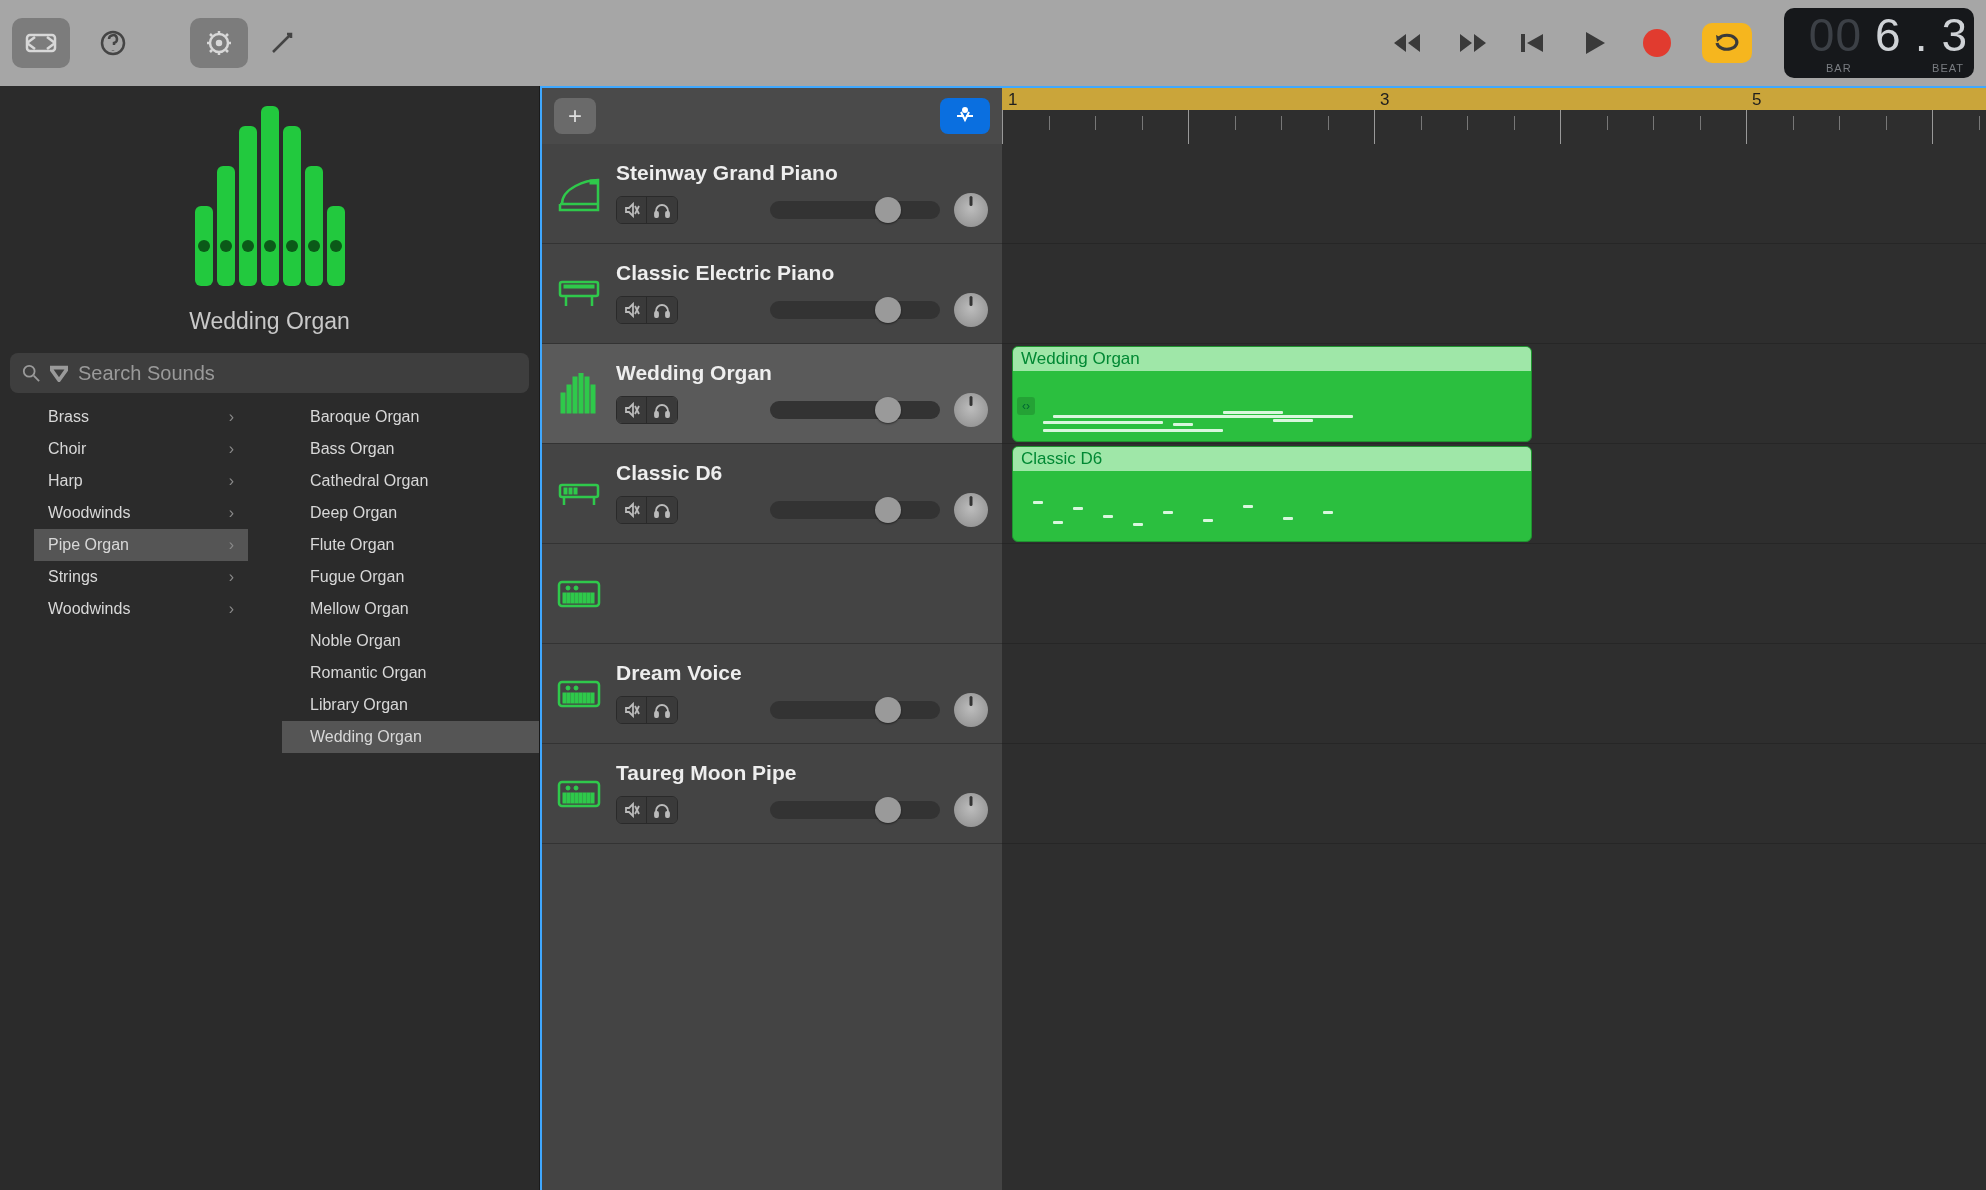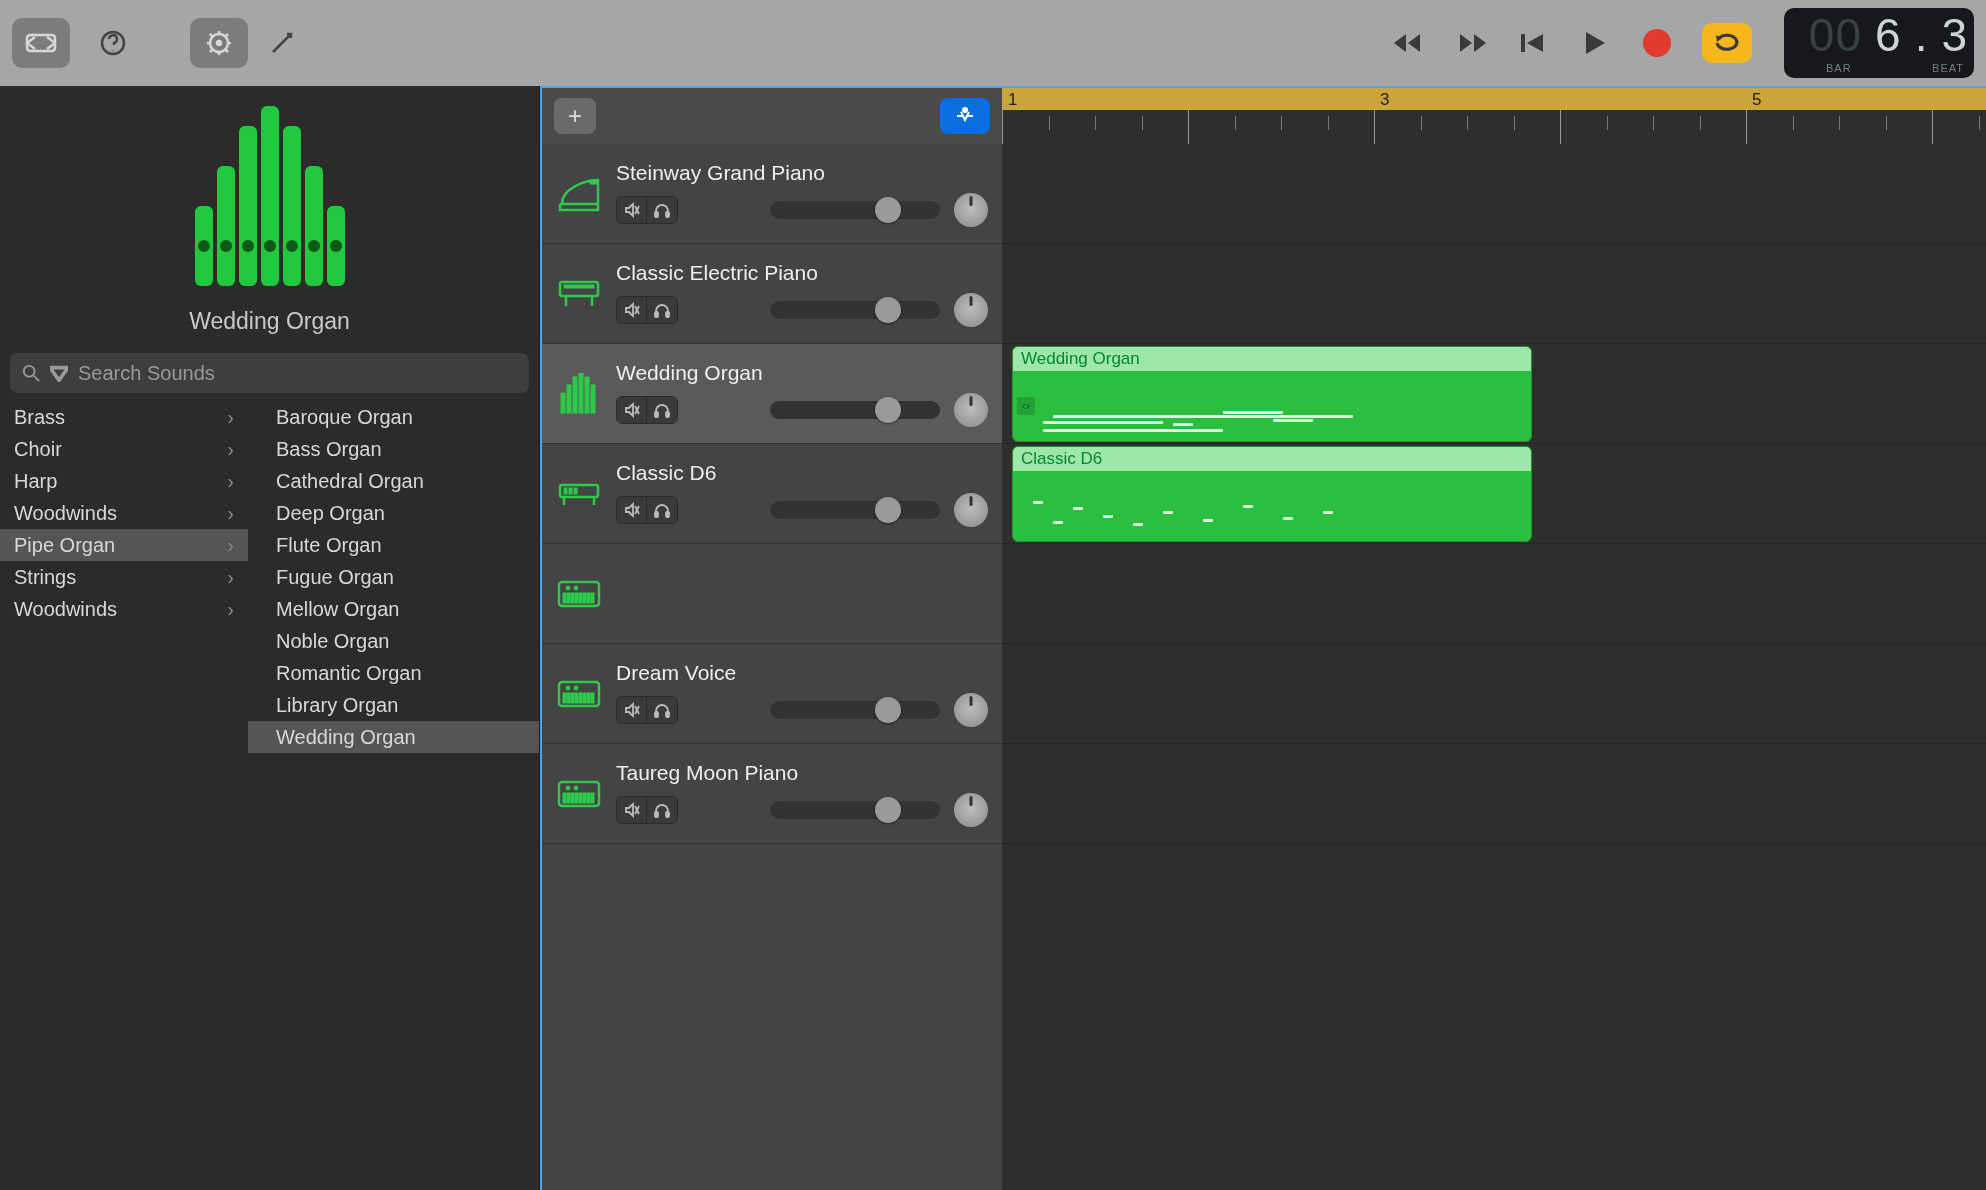--- a/index.html
+++ b/index.html
@@ -70,22 +70,23 @@
 }
 .search svg { width:18px; height:18px; stroke:#9a9a9a; fill:none; stroke-width:2; }
 
 .browse { display:flex; flex:1; overflow:hidden; }
 .col { overflow-y:auto; }
 .col.cats { width: 248px; }
 .col.presets { flex:1; }
 .row {
   height: 32px; padding: 0 14px;
   display:flex; align-items:center; justify-content:space-between;
-  font-size: 20px; color:#d8d8d8;
+  font-size: 16px; color:#d8d8d8;
   cursor:default;
+  margin-left:34px;
 }
 .row .chev { color:#888; }
 .row.sel { background:#555; }
 .col.presets .row { padding-left: 28px; }
 
 
 .tracks-wrap { flex:1; display:flex; flex-direction:column; border-left: 2px solid #3fa8ff; border-top: 2px solid #3fa8ff; }
 
 .track-head-bar {
   height: 56px; display:flex; align-items:center;
@@ -109,21 +110,21 @@
 
 .tracks-body { flex:1; display:flex; overflow:hidden; }
 .track-headers { width: 460px; background:#444; }
 .track {
   height: 100px; border-bottom:1px solid #333;
   display:flex; align-items:center; gap:14px; padding:0 14px;
 }
 .track.sel { background:#5a5a5a; }
 .t-icon { width:46px; height:46px; display:flex; align-items:center; justify-content:center; }
 .t-icon svg { stroke:#2fc94b; fill:#2fc94b; }
-.t-main { flex:1; display:flex; flex-direction:column; gap:8px; }
+.t-main { flex:1; display:flex; flex-direction:column; gap:8px;font-weight:bold; }
 .t-name { font-size:21px; color:#eee; }
 .t-row2 { display:flex; align-items:center; gap:14px; }
 .mh-box { display:flex; border:1px solid #2a2a2a; border-radius:6px; overflow:hidden; }
 .mh-box .cell { width:30px; height:26px; display:flex; align-items:center; justify-content:center; background:#3a3a3a; }
 .mh-box .cell:first-child { border-right:1px solid #2a2a2a; }
 .vol { width:170px; height:18px; background:#333; border-radius:10px; position:relative; }
 .vol .thumb { position:absolute; top:-4px; width:26px; height:26px; border-radius:50%; background:#9a9a9a; box-shadow:0 1px 2px rgba(0,0,0,.5); }
 .pan { width:34px; height:34px; border-radius:50%; background:radial-gradient(circle at 50% 45%, #bdbdbd, #8a8a8a); position:relative; }
 .pan::after { content:""; position:absolute; left:50%; top:3px; width:3px; height:10px; background:#333; transform:translateX(-50%); border-radius:2px; }
 
@@ -589,21 +590,21 @@
                   <rect x="23" y="14" width="3" height="10"></rect>
                   <rect x="27" y="14" width="3" height="10"></rect>
                   <rect x="31" y="14" width="3" height="10"></rect>
                   <rect x="35" y="14" width="3" height="10"></rect>
                 </g>
                 <circle cx="12" cy="9" r="2" fill="#2fc94b"></circle>
                 <circle cx="20" cy="9" r="2" fill="#2fc94b"></circle>
               </svg>
             </div>
     <div class="t-main">
-      <div class="t-name">Taureg Moon Piano</div>
+      <div class="t-name">Taureg Moon Pipe</div>
       <div class="t-row2">
         <div class="mh-box">
           <div class="cell">
             <svg width="16" height="16" viewBox="0 0 16 16" fill="none" stroke="#bbb" stroke-width="1.8">
                       <path d="M2 6 h3 l4 -4 v12 l-4 -4 h-3 z"></path>
                       <path d="M11 4 L15 12 M15 4 L11 12"></path>
                     </svg>
           </div>
           <div class="cell">
             <svg width="16" height="16" viewBox="0 0 16 16" fill="none" stroke="#bbb" stroke-width="1.8">

